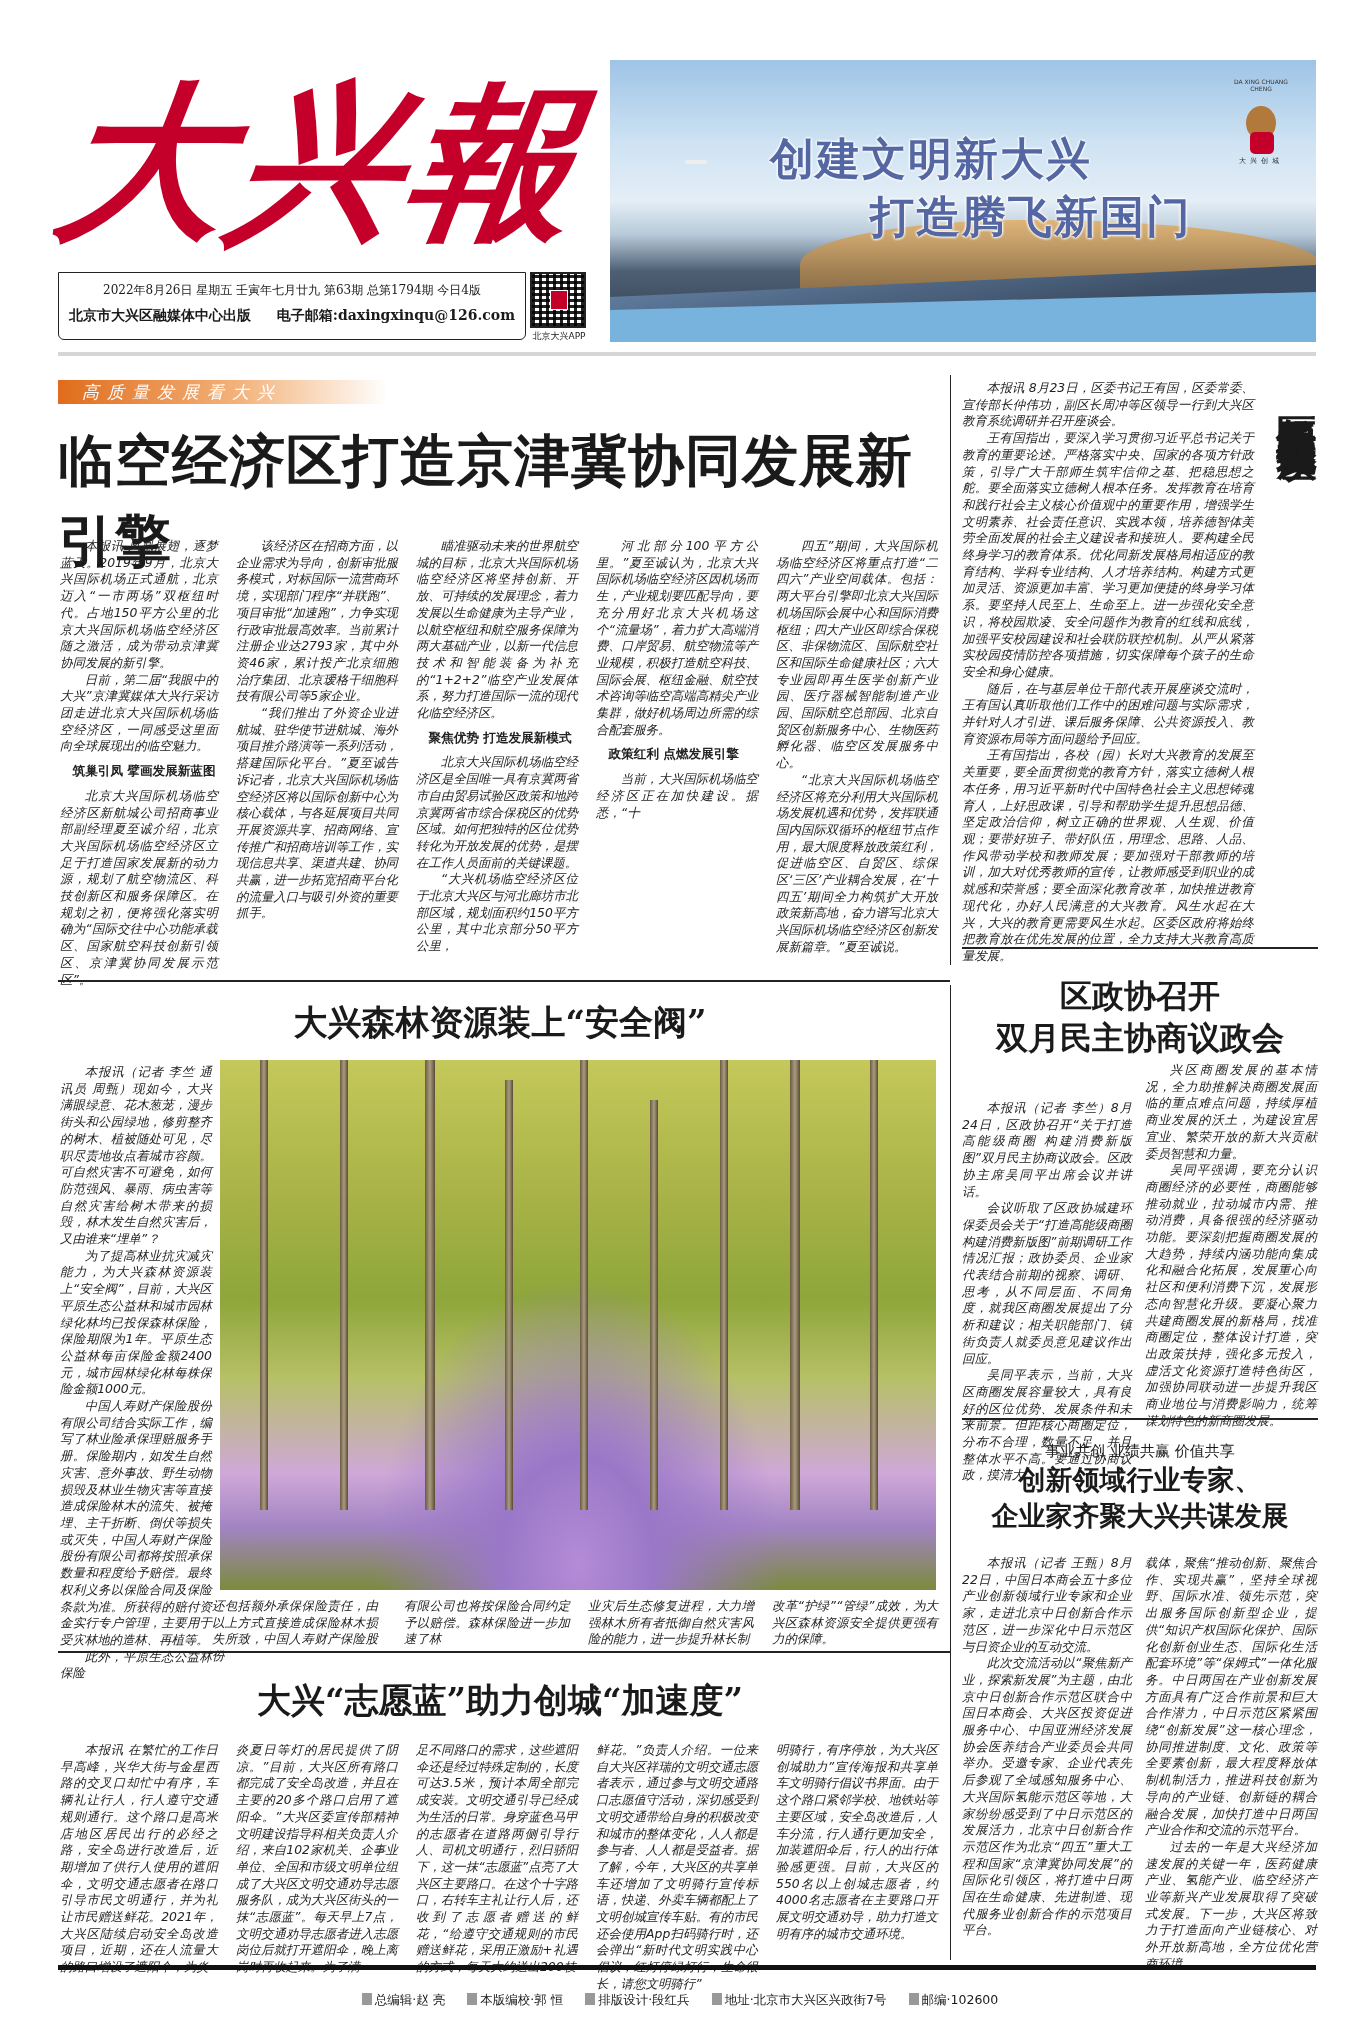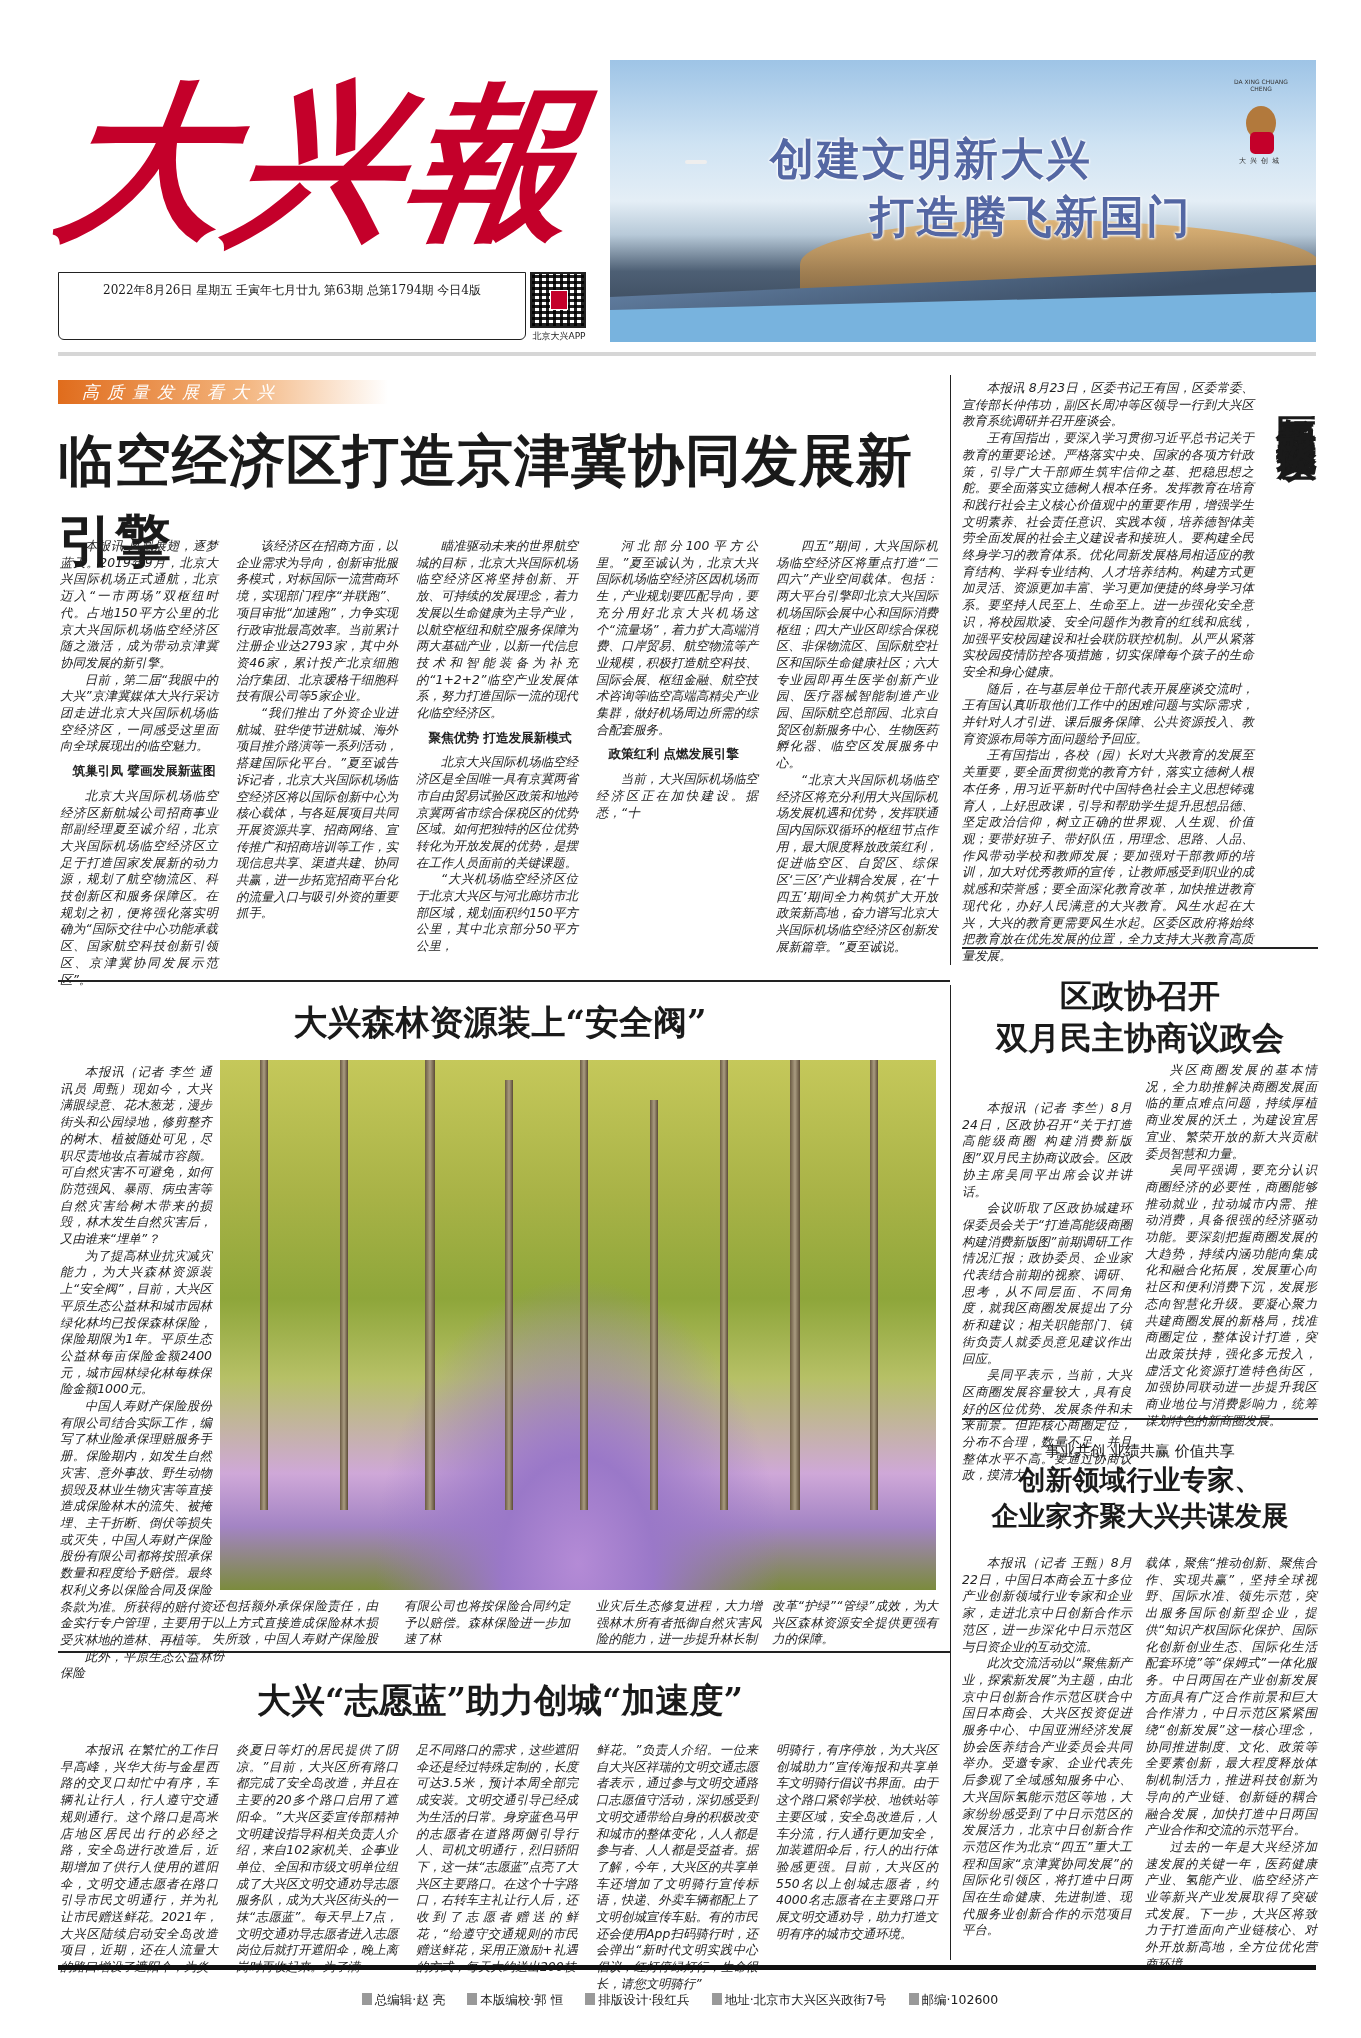--- a/index.html
+++ b/index.html
@@ -73,20 +73,24 @@
   .footer { left: 200px; top: 1992px; width: 960px; font-size: 12.5px; text-align: center; display: flex; gap: 22px; justify-content: center; }
   .footer span.sq { display: inline-block; width: 10px; height: 12px; background: #999; margin-right: 3px; vertical-align: -1px; }
 </style>
 </head>
 <body>
 
 <div class="abs masthead-logo">大兴報</div>
 
 <div class="abs info-box">
   <div class="info-line1">2022年8月26日 星期五 壬寅年七月廿九 第63期 总第1794期 今日4版</div>
+  <div class="info-line2">
+    <span>北京市大兴区融媒体中心出版</span>
+    <span>电子邮箱:daxingxinqu@126.com</span>
+  </div>
 </div>
 <div class="abs qr">
   <div class="qr-center"></div>
 </div>
 <div class="abs qr-label">北京大兴APP</div>
 
 <div class="abs banner">
   <div class="plane"></div>
   <div class="banner-terminal"></div>
   <div class="banner-road"></div>
@@ -178,21 +182,21 @@
   <div class="trunk" style="left:500px;height:470px;"></div>
   <div class="trunk" style="left:570px;height:500px;width:10px;"></div>
   <div class="trunk" style="left:650px;height:490px;"></div>
 </div>
 <div class="col" style="left:212px;top:1598px;width:166px;">
     <p style="text-indent:0">还包括额外承保保险责任，由以上方式直接造成保险林木损失所致，中国人寿财产保险股份</p>
   </div>
 <div class="col" style="left:404px;top:1598px;width:166px;">
     <p style="text-indent:0">有限公司也将按保险合同约定予以赔偿。森林保险进一步加速了林</p>
   </div>
-<div class="col" style="left:588px;top:1598px;width:166px;margin-left:8px;">
+<div class="col" style="left:588px;top:1598px;width:166px;">
     <p style="text-indent:0">业灾后生态修复进程，大力增强林木所有者抵御自然灾害风险的能力，进一步提升林长制</p>
   </div>
 <div class="col" style="left:772px;top:1598px;width:166px;">
     <p style="text-indent:0">改革“护绿”“管绿”成效，为大兴区森林资源安全提供更强有力的保障。</p>
   </div>
 
 <div class="divider" style="left:58px;top:1651px;width:892px;"></div>
 <div class="vdivider" style="left:950px;top:985px;height:975px;"></div>
 
 <div class="h2" style="left:962px;top:1440px;width:356px;">

